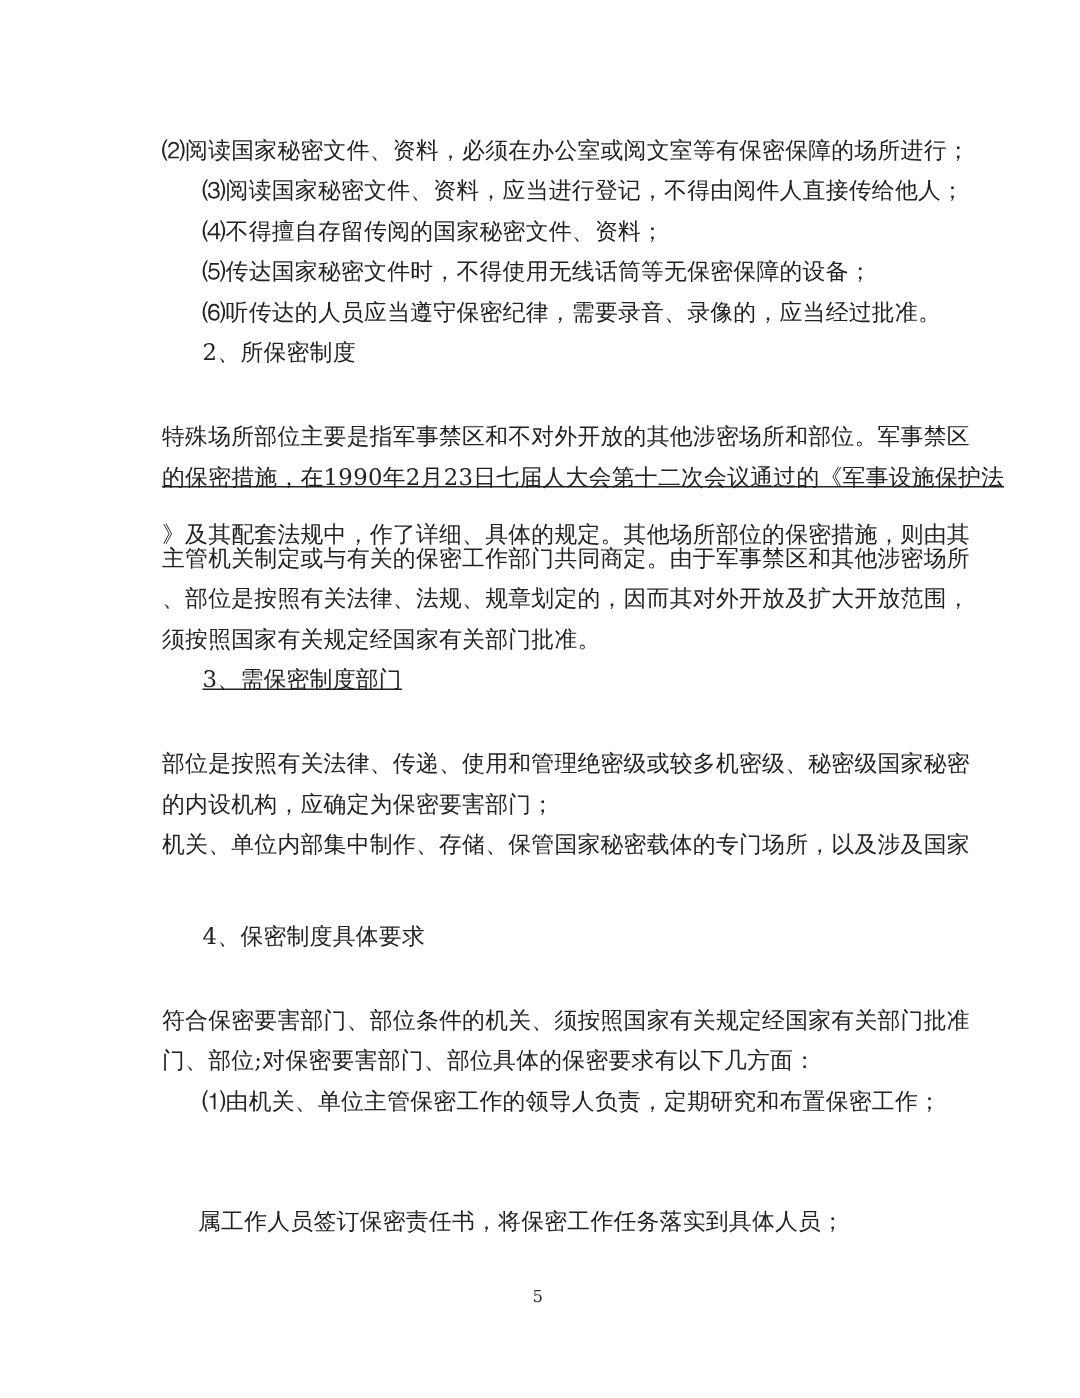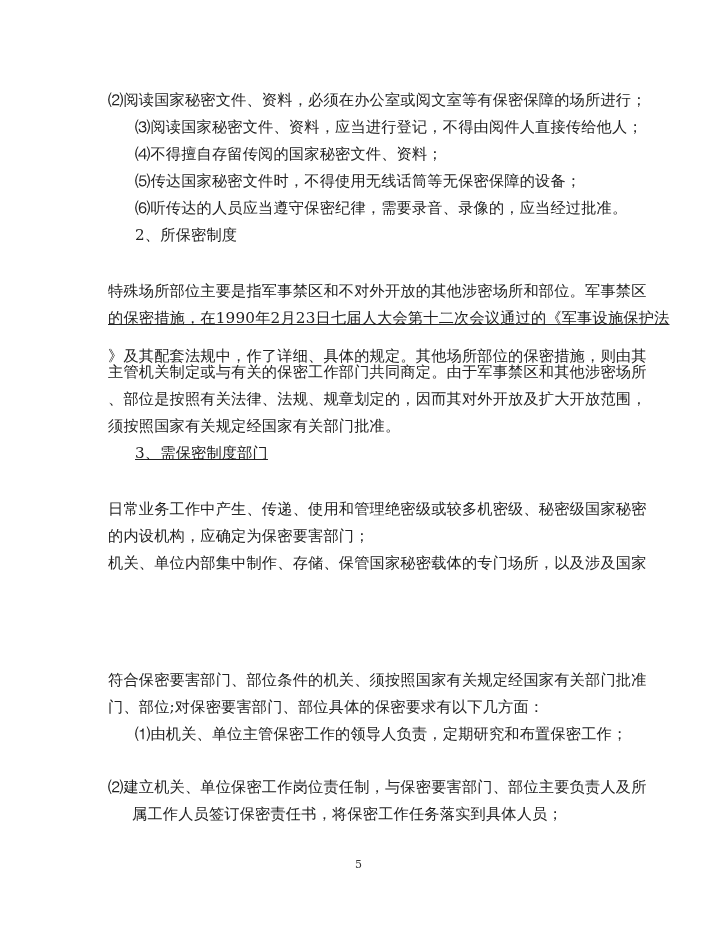--- a/index.html
+++ b/index.html
@@ -19,22 +19,22 @@
     <div class="line" style="left: 135px; top: 171px;">⑸传达国家秘密文件时，不得使用无线话筒等无保密保障的设备；</div>
     <div class="line" style="left: 135px; top: 198px;">⑹听传达的人员应当遵守保密纪律，需要录音、录像的，应当经过批准。</div>
     <div class="line" style="left: 135px; top: 225px;">2、所保密制度</div>
     <div class="line" style="left: 108px; top: 281px;">特殊场所部位主要是指军事禁区和不对外开放的其他涉密场所和部位。军事禁区</div>
     <div class="line" style="left: 108px; top: 308px; text-decoration: underline;">的保密措施，在1990年2月23日七届人大会第十二次会议通过的《军事设施保护法</div>
     <div class="line" style="left: 108px; top: 323px; margin-top: 23px;">》及其配套法规中，作了详细、具体的规定。其他场所部位的保密措施，则由其</div>
     <div class="line" style="left: 108px; top: 362px;">主管机关制定或与有关的保密工作部门共同商定。由于军事禁区和其他涉密场所</div>
     <div class="line" style="left: 108px; top: 389px;">、部位是按照有关法律、法规、规章划定的，因而其对外开放及扩大开放范围，</div>
     <div class="line" style="left: 108px; top: 416px;">须按照国家有关规定经国家有关部门批准。</div>
     <div class="line" style="left: 135px; top: 443px; text-decoration: underline;">3、需保密制度部门</div>
-    <div class="line" style="left: 108px; top: 499px;">日常业务工作中产生、传递、使用和管理绝密级或较多机密级、秘密级国家秘密</div>
+    <div class="line" style="left: 108px; top: 499px;">部位是按照有关法律、传递、使用和管理绝密级或较多机密级、秘密级国家秘密</div>
     <div class="line" style="left: 108px; top: 526px;">的内设机构，应确定为保密要害部门；</div>
     <div class="line" style="left: 108px; top: 553px;">机关、单位内部集中制作、存储、保管国家秘密载体的专门场所，以及涉及国家</div>
+    <div class="line" style="left: 135px; top: 614px;">4、保密制度具体要求</div>
     <div class="line" style="left: 108px; top: 670px;">符合保密要害部门、部位条件的机关、须按照国家有关规定经国家有关部门批准</div>
     <div class="line" style="left: 108px; top: 697px;">门、部位;对保密要害部门、部位具体的保密要求有以下几方面：</div>
     <div class="line" style="left: 135px; top: 724px;">⑴由机关、单位主管保密工作的领导人负责，定期研究和布置保密工作；</div>
-    <div class="line" style="left: 108px; top: 777px;">⑵建立机关、单位保密工作岗位责任制，与保密要害部门、部位主要负责人及所</div>
     <div class="line" style="left: 108px; top: 804px; margin-left: 24px;">属工作人员签订保密责任书，将保密工作任务落实到具体人员；</div>
     <div class="pagenum">5</div>
   </div>
 
 </body></html>

